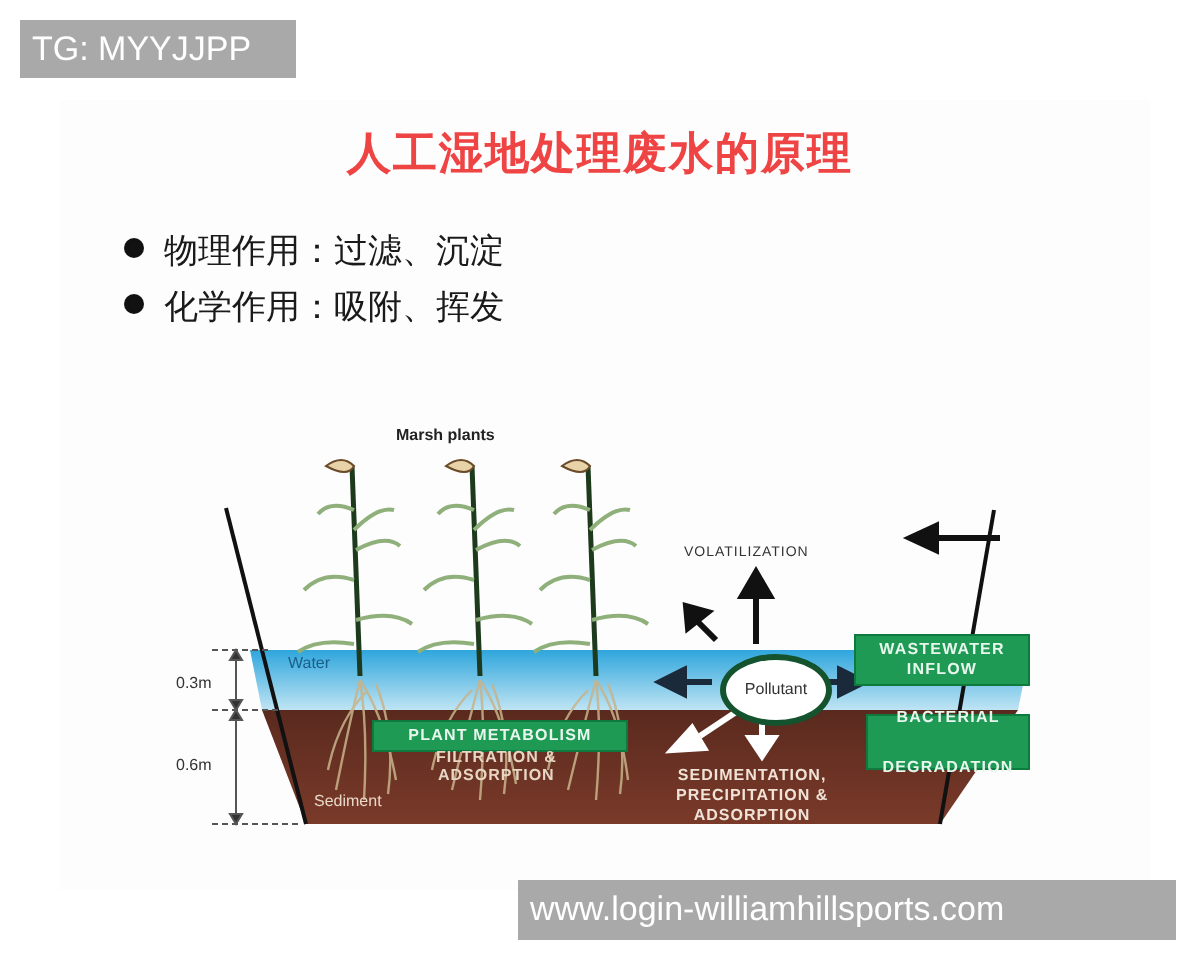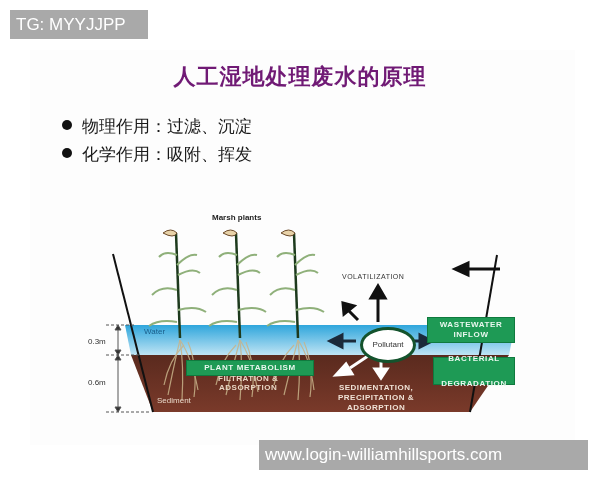--- a/index.html
+++ b/index.html
@@ -14,21 +14,21 @@
     }
     .watermark {
       position: absolute; background: #a9a9a9; color: #ffffff;
       font-family: "Liberation Sans", sans-serif;
       font-size: 17px; line-height: 29px; padding: 0 6px; white-space: nowrap;
     }
     .wm-top { left: 10px; top: 10px; width: 126px; height: 29px; }
     .wm-bottom { left: 259px; top: 440px; width: 317px; height: 30px; line-height: 30px; }
     .title {
       position: absolute; left: 0; width: 600px; top: 62px; text-align: center;
-      color: #701a75; font-weight: bold; font-size: 22px; letter-spacing: 1px;
+      color: #ef4444; font-weight: bold; font-size: 22px; letter-spacing: 1px;
       font-family: "DejaVu Sans", sans-serif;
     }
     .bullets { position: absolute; left: 62px; top: 112px; }
     .bullet {
       font-size: 17px; color: #1a1a1a; height: 28px; line-height: 28px; white-space: nowrap;
     }
     .bullet .dot {
       display: inline-block; width: 10px; height: 10px; border-radius: 50%;
       background: #111; margin-right: 10px; vertical-align: middle; position: relative; top: -2px;
     }
@@ -168,21 +168,21 @@
   </g>
 
   <g fill="#ffffff" stroke="#ffffff" stroke-width="3">
     <line x1="368" y1="356" x2="350" y2="368"></line>
     <path d="M346,364 L336,375 L352,374 Z"></path>
     <line x1="381" y1="358" x2="381" y2="370"></line>
     <path d="M375,369 L381,378 L387,369 Z"></path>
   </g>
 </svg>
 
-<div class="lbl caps" style="left:198px; top:213px; font-size:8px; color:#222; letter-spacing:0;margin-left:14px;">Marsh plants</div>
+<div class="lbl caps" style="left:198px; top:213px; font-size:8px; color:#222; letter-spacing:0;">Marsh plants</div>
 <div class="lbl" style="left:144px; top:327px; font-size:8px; color:#1b5e8a;">Water</div>
 <div class="lbl" style="left:157px; top:396px; font-size:8px; color:#e9d9c9;">Sediment</div>
 <div class="lbl" style="left:88px; top:337px; font-size:8px; color:#333;">0.3m</div>
 <div class="lbl" style="left:88px; top:378px; font-size:8px; color:#333;">0.6m</div>
 <div class="lbl caps" style="left:342px; top:273px; color:#333; font-weight:normal; font-size:7px;">VOLATILIZATION</div>
 
 <div class="greenbox" style="left:186px; top:332px; width:126px; height:14px;">
     <span>PLANT METABOLISM</span>
   </div>
 

